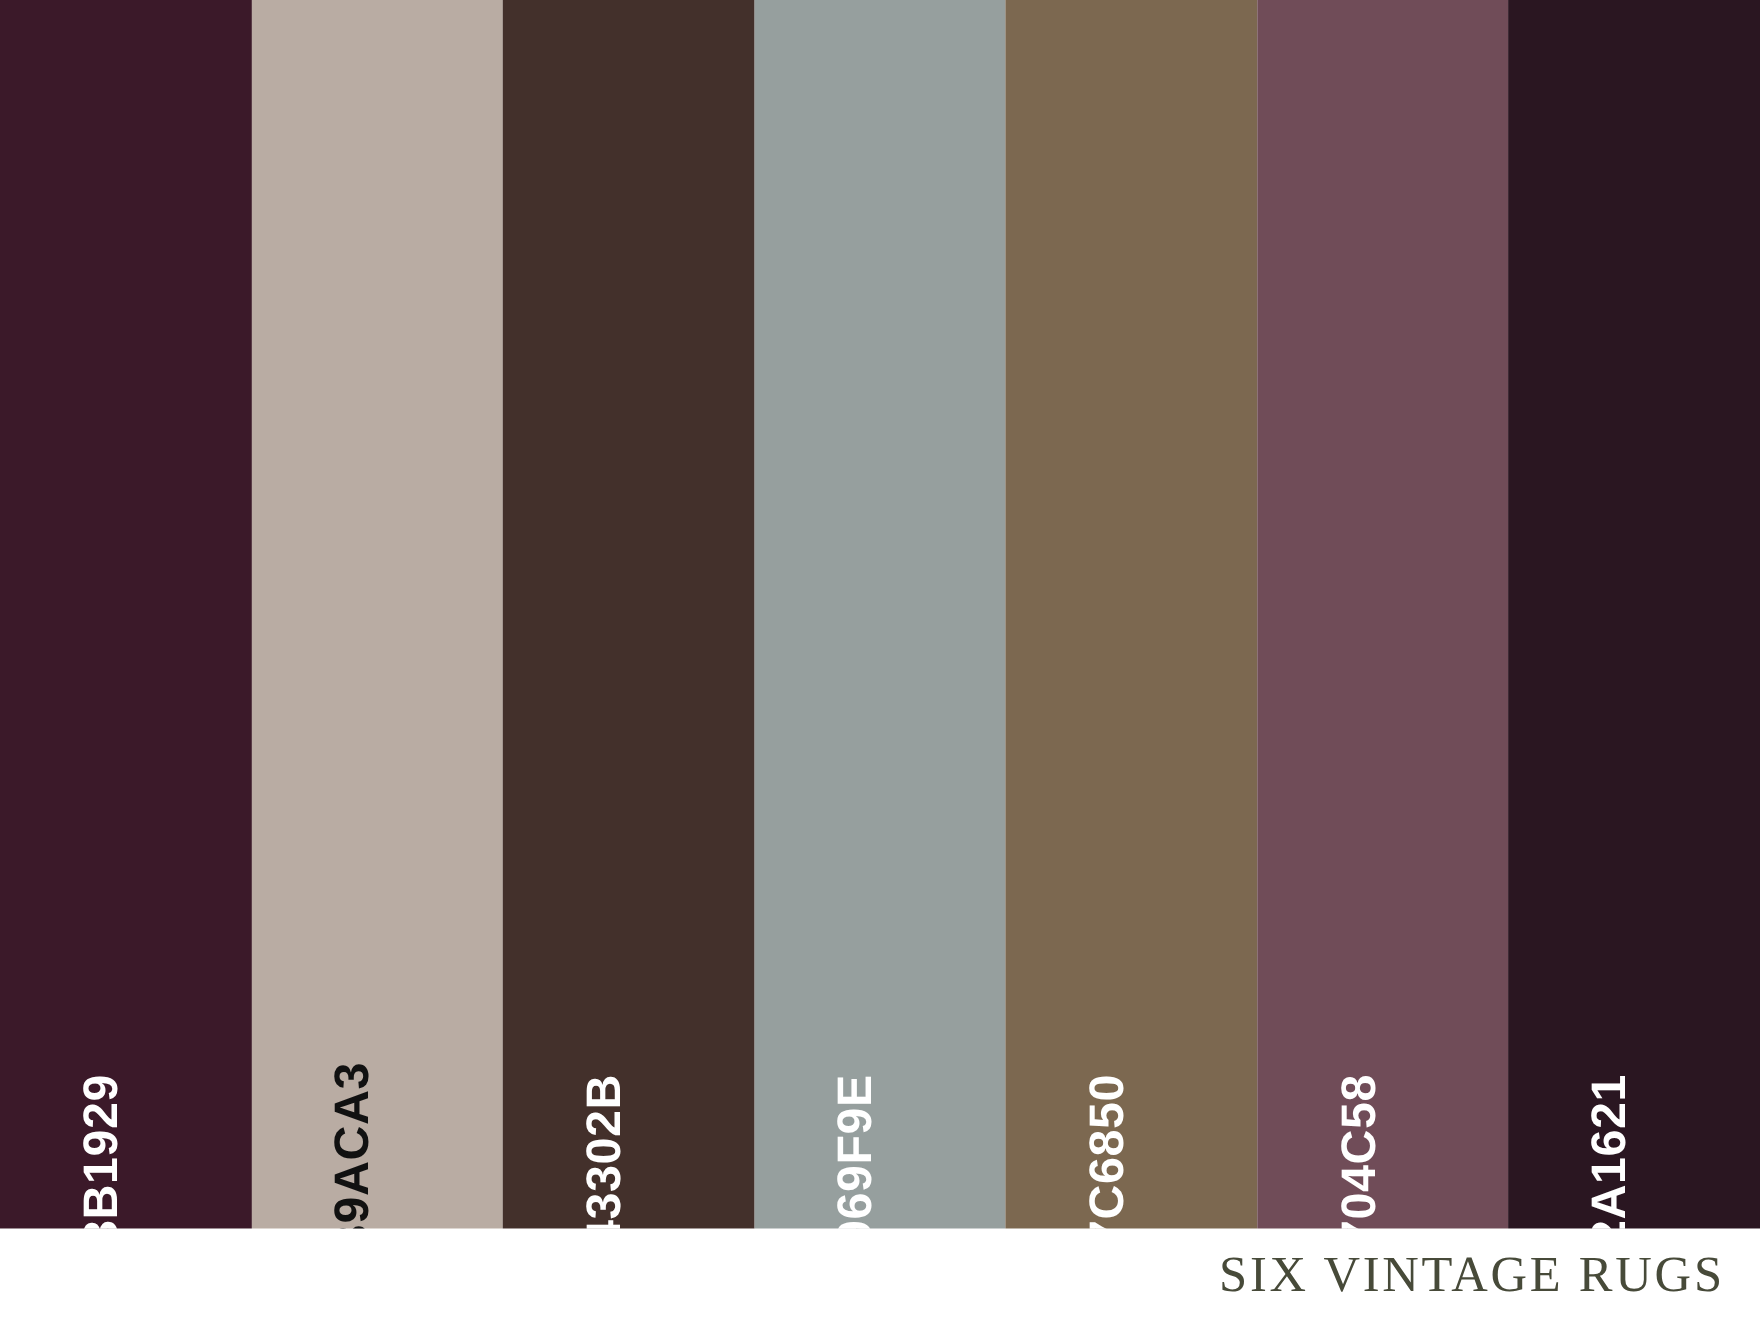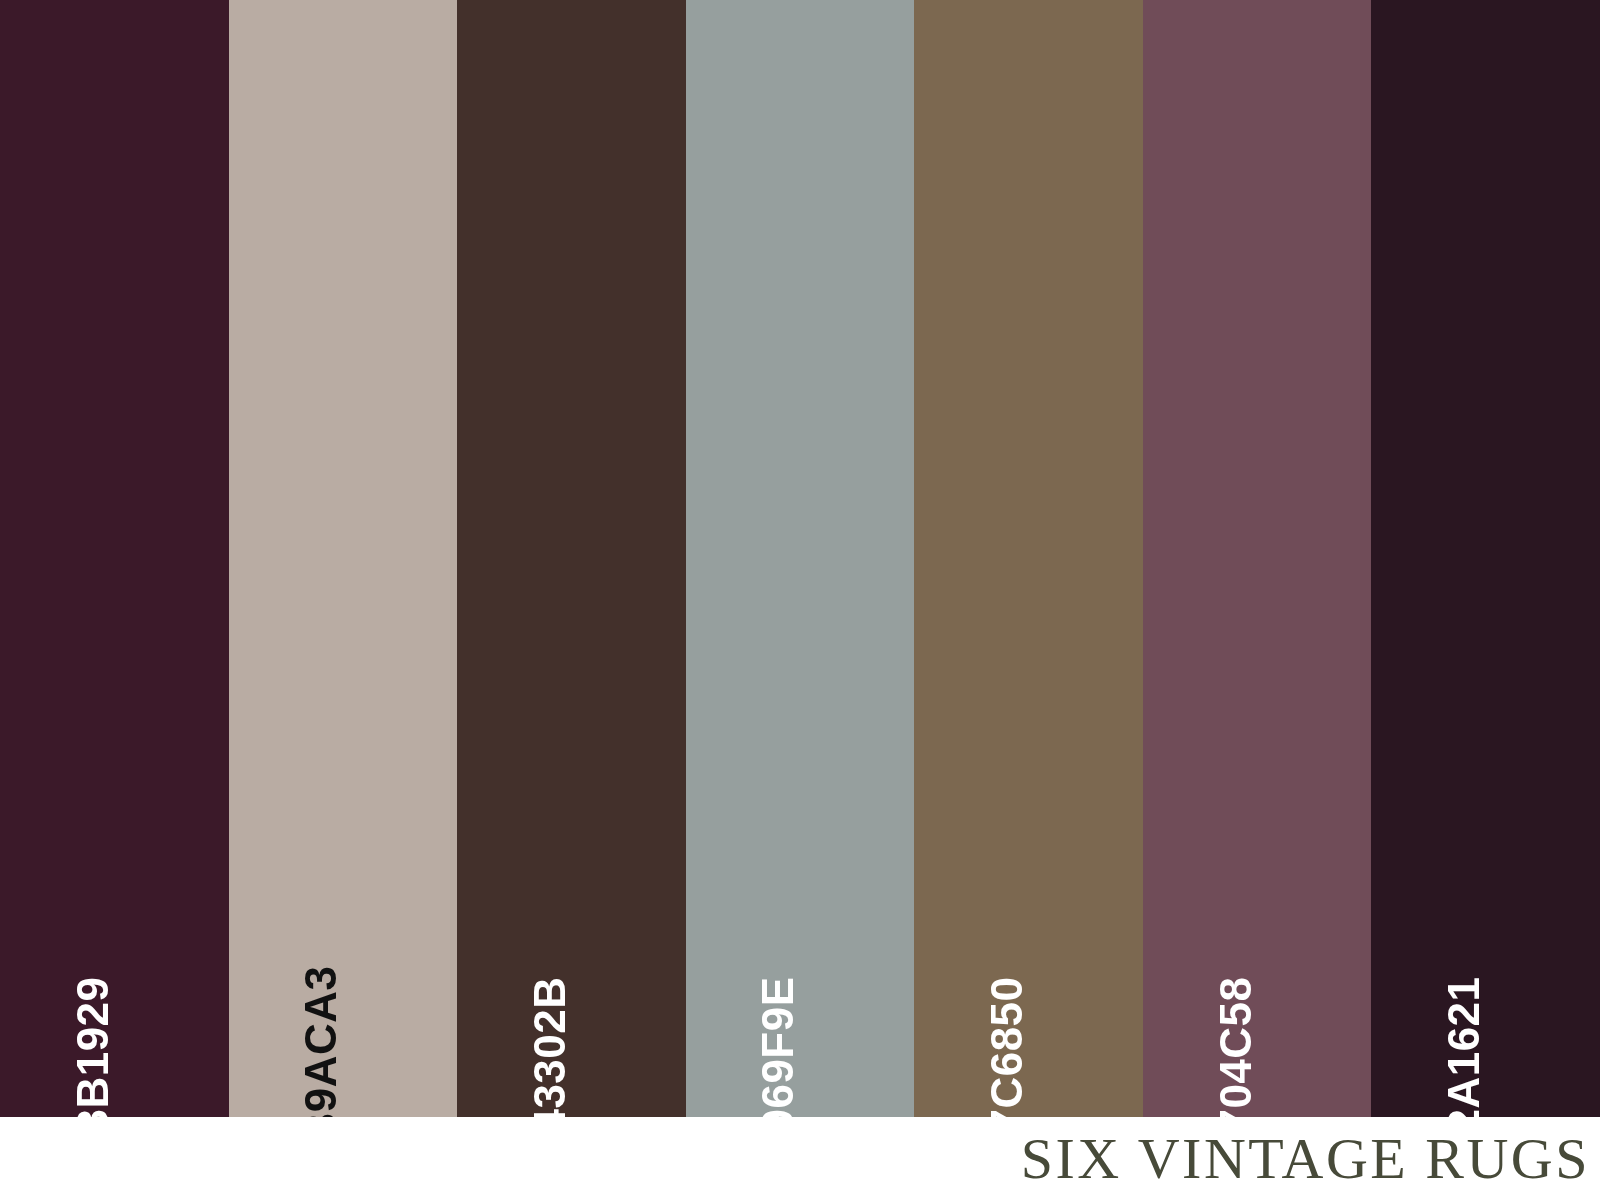--- a/index.html
+++ b/index.html
@@ -75,25 +75,25 @@
     width: 1600px;
     height: 83px;
     background: #ffffff;
     display: flex;
     align-items: center;
     justify-content: flex-end;
   }
 
   .brand-wordmark {
     font-family: "Liberation Serif", "DejaVu Serif", serif;
-    font-size: 58px;
+    font-size: 46px;
     font-weight: 400;
     letter-spacing: 2.5px;
     color: #474A39;
-    padding-right: 10px;
+    padding-right: 32px;
     white-space: nowrap;
     line-height: 1;
   }
 </style>
 </head>
 <body>
 
 <div class="palette-page">
 
   <div class="swatch-strip">

